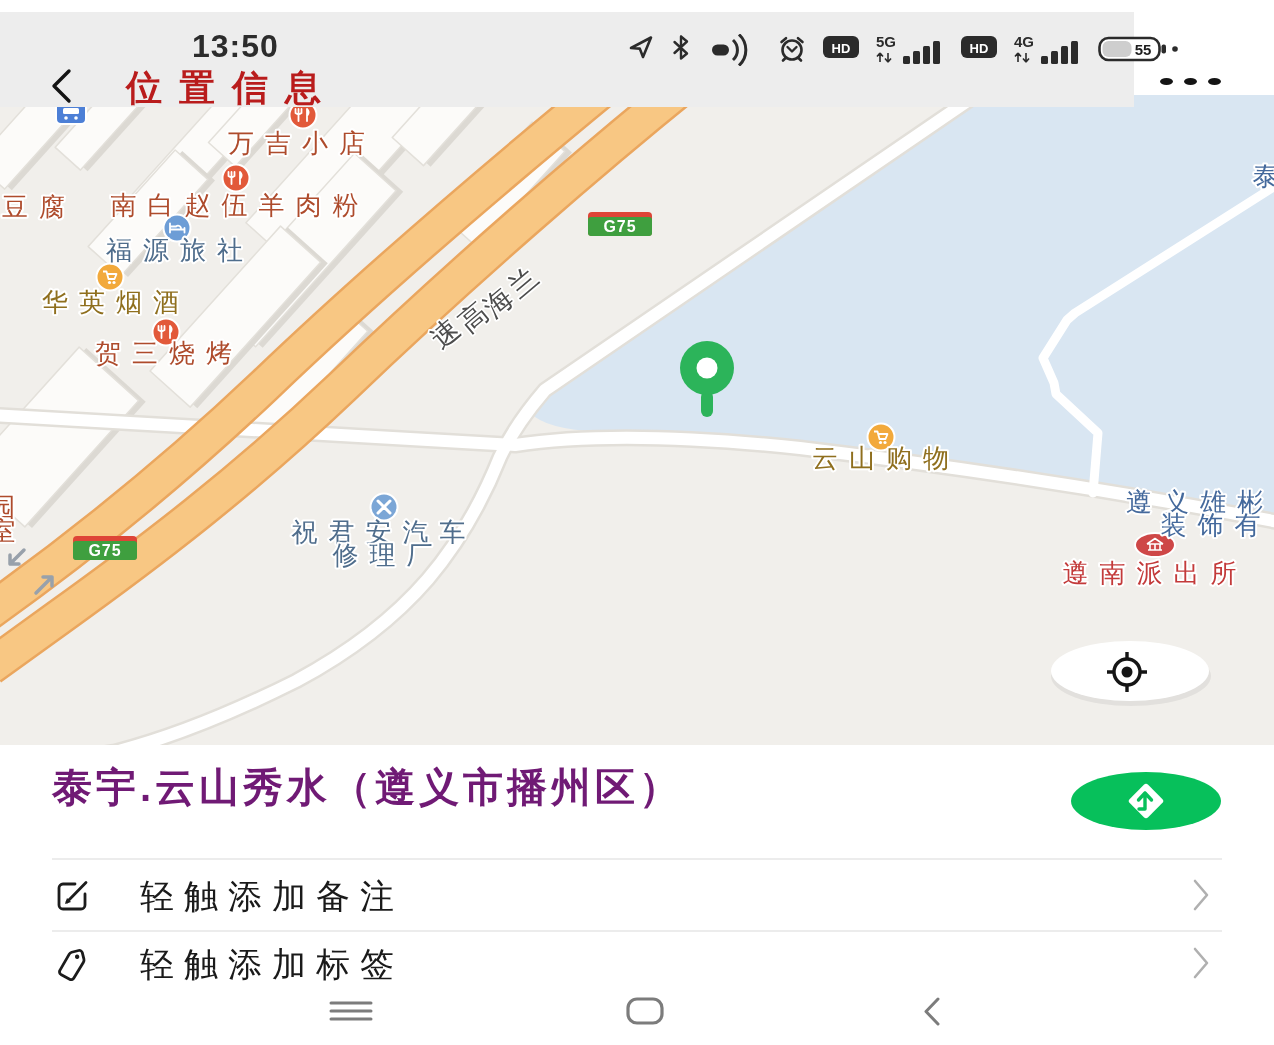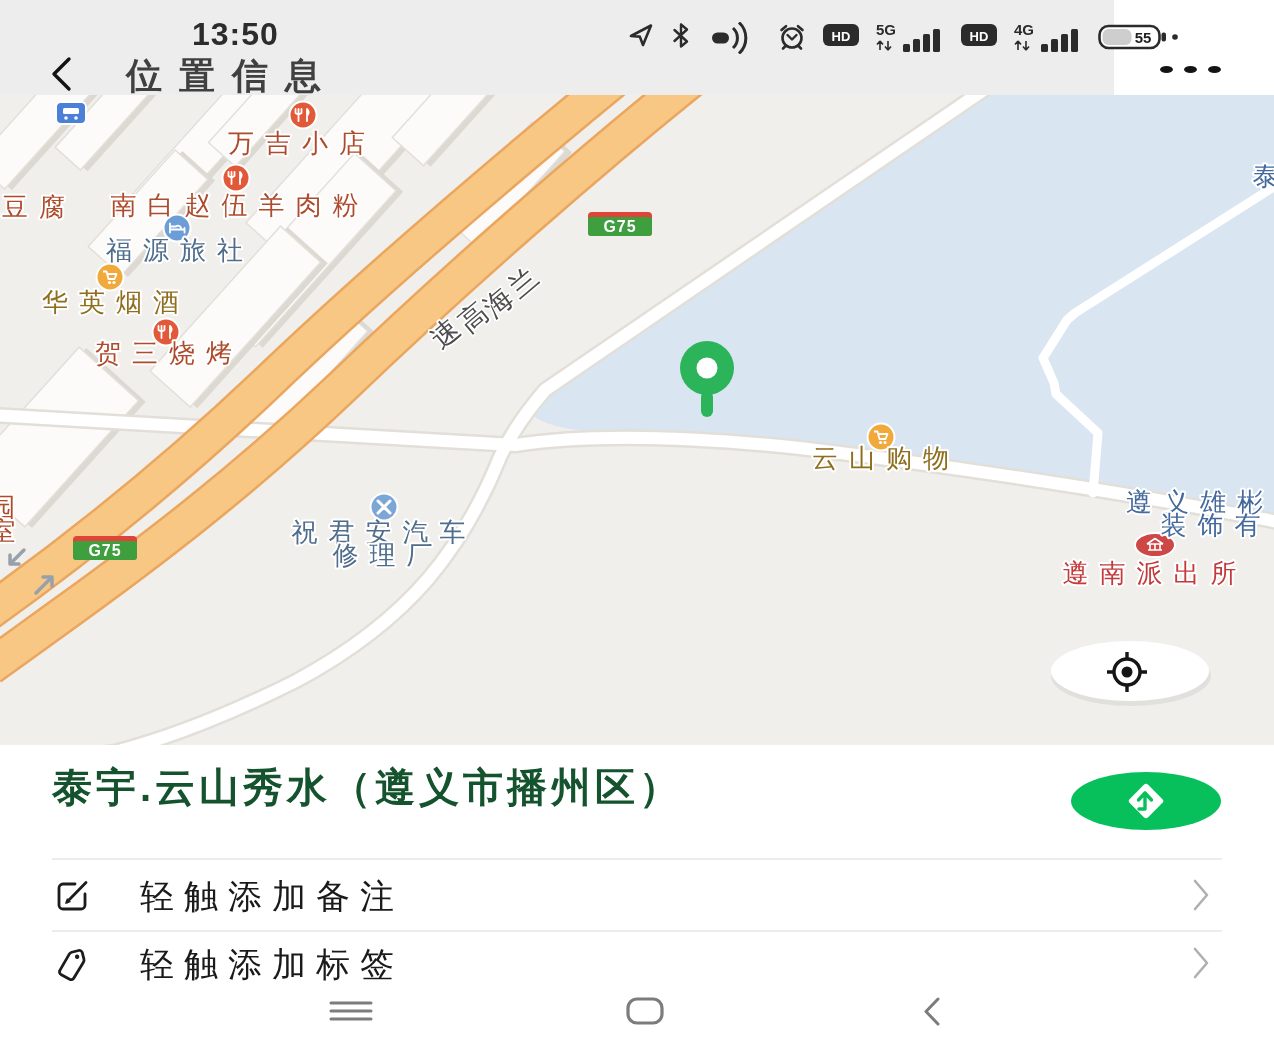--- a/index.html
+++ b/index.html
@@ -1,31 +1,31 @@
 <!DOCTYPE html>
 <html><head>
 <meta charset="utf-8">
 <style>
   html,body{margin:0;padding:0;background:#888;}
   .screen{
     position:relative;width:1274px;height:1045px;overflow:hidden;
     background:#fff;font-family:"Liberation Sans","DejaVu Sans",sans-serif;
     -webkit-font-smoothing:antialiased;
   }
-  .topbar{position:absolute;left:0;top:0;width:1114px;height:95px;background:#ededed;z-index:30;}
+  .topbar{position:absolute;left:0;top:12px;width:1114px;height:95px;background:#ededed;z-index:30;padding-left:20px;}
   .time{position:absolute;left:192px;top:16px;font-size:32px;font-weight:700;color:#2c2c2c;letter-spacing:1px;}
   .status-icons{position:absolute;left:628px;top:22px;height:38px;display:flex;align-items:flex-start;gap:15px;}
   .status-icons svg{display:block;}
   .back-chevron{position:absolute;left:48px;top:54px;}
-  .page-title{position:absolute;left:126px;top:52px;font-size:36px;font-weight:600;color:#404040;letter-spacing:17px;}
+  .page-title{position:absolute;left:126px;top:52px;font-size:36px;font-weight:600;color:#b91c1c;letter-spacing:17px;}
   .more-dots{position:absolute;left:1160px;top:66px;display:flex;gap:11px;}
   .more-dots i{display:block;width:13px;height:7px;border-radius:50%;background:#141414;}
   .map-wrap{position:absolute;left:0;top:95px;width:1274px;height:650px;z-index:10;}
   .panel{position:absolute;left:0;top:745px;width:1274px;height:300px;background:#ffffff;z-index:30;}
-  .poi-title{position:absolute;left:52px;top:760px;font-size:40px;font-weight:600;color:#14532d;letter-spacing:4px;white-space:nowrap;}
+  .poi-title{position:absolute;left:52px;top:760px;font-size:40px;font-weight:600;color:#701a75;letter-spacing:4px;white-space:nowrap;}
   .poi-subtitle{position:absolute;left:52px;top:812px;font-size:31px;color:#9e9e9e;letter-spacing:9px;white-space:nowrap;}
   .nav-btn{position:absolute;left:1071px;top:772px;width:150px;height:58px;border:none;border-radius:50%;
     background:#07c05b;display:flex;align-items:center;justify-content:center;cursor:pointer;padding:0;}
   .divider{position:absolute;left:52px;width:1170px;height:0;border-top:2px solid #ececec;}
   .action-row{position:absolute;left:0;width:1249px;height:70px;cursor:pointer;text-align:center;}
   .action-icon{position:absolute;left:52px;top:16px;}
   .action-label{position:absolute;left:140px;top:14px;font-size:34px;color:#1a1a1a;font-weight:500;letter-spacing:10px;white-space:nowrap;}
   .action-chevron{position:absolute;left:1192px;top:18px;}
   .sysbar{position:absolute;left:0;top:990px;width:1274px;height:55px;background:#fff;z-index:40;}
   .sys-icon{position:absolute;top:5px;}

